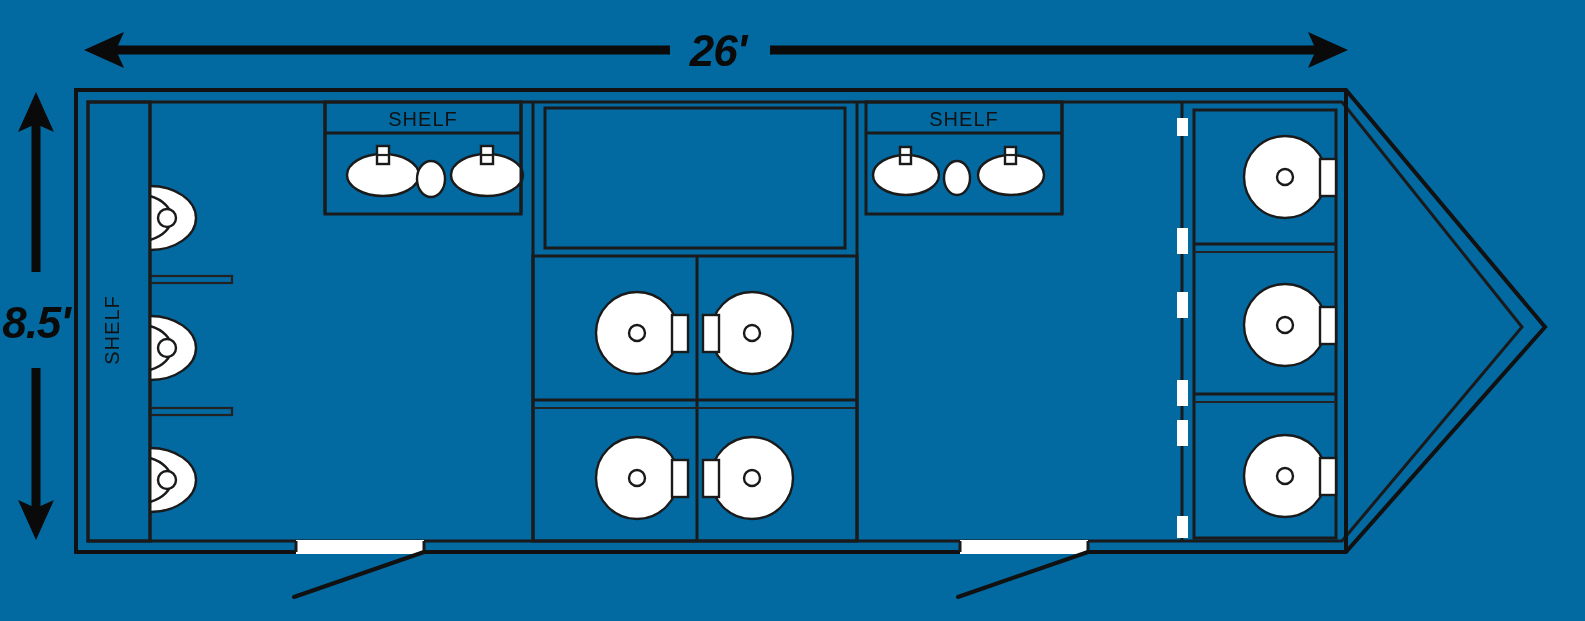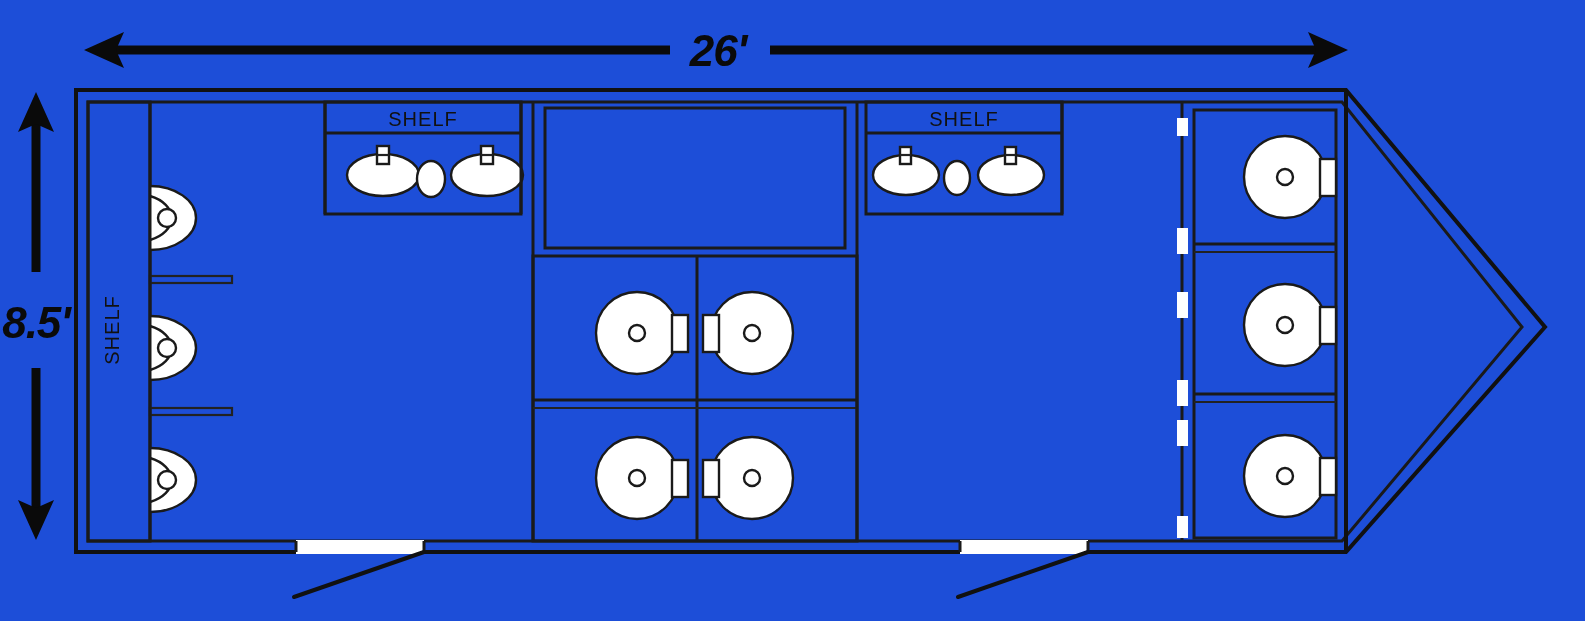--- a/index.html
+++ b/index.html
@@ -10,21 +10,21 @@
   body {
     width: 1585px;
     height: 621px;
     font-family: "Liberation Sans", sans-serif;
     overflow: hidden;
   }
   #plan-root {
     position: relative;
     width: 1585px;
     height: 621px;
-    background: #1d4ed8;
+    background: #0369a1;
   }
   svg.plan {
     display: block;
     width: 1585px;
     height: 621px;
   }
   .dim-text {
     font-family: "Liberation Sans", sans-serif;
     font-weight: bold;
     font-style: italic;

